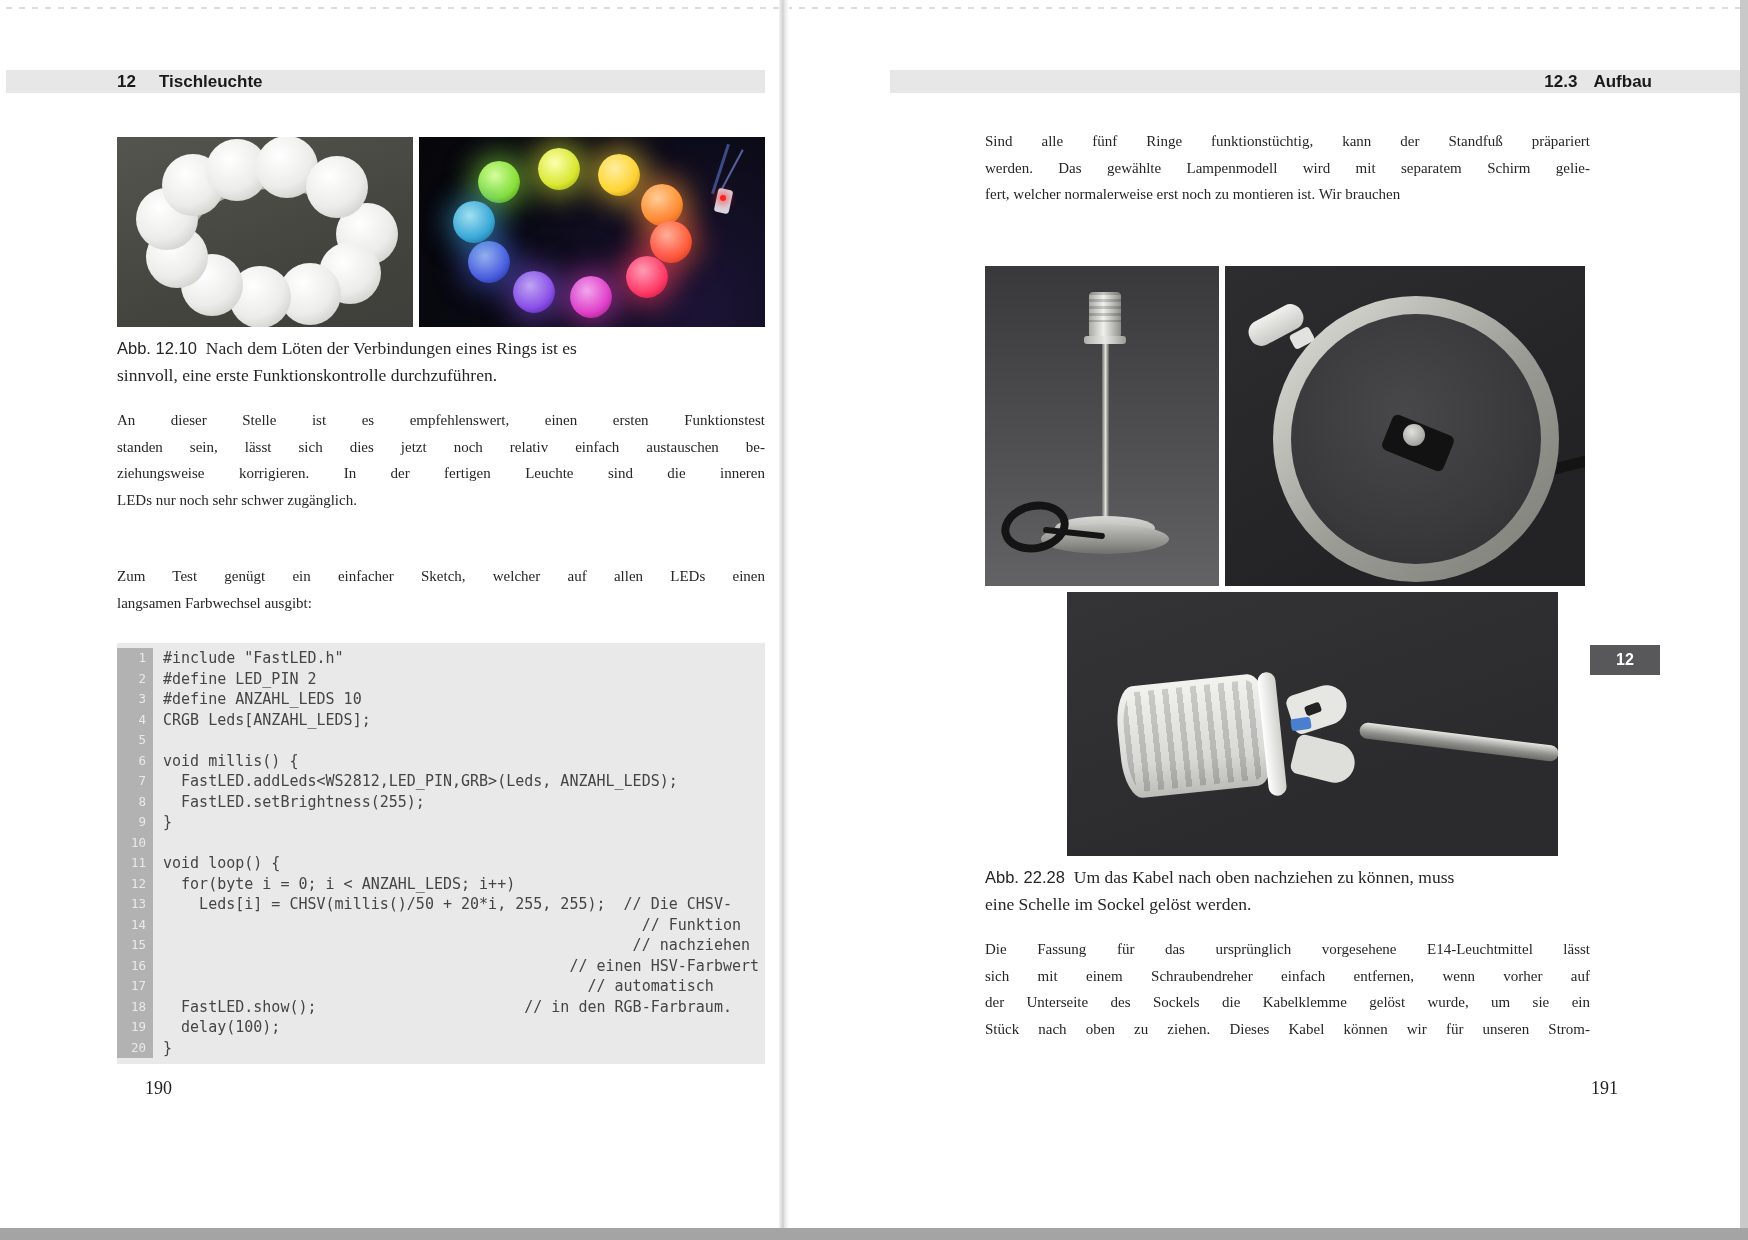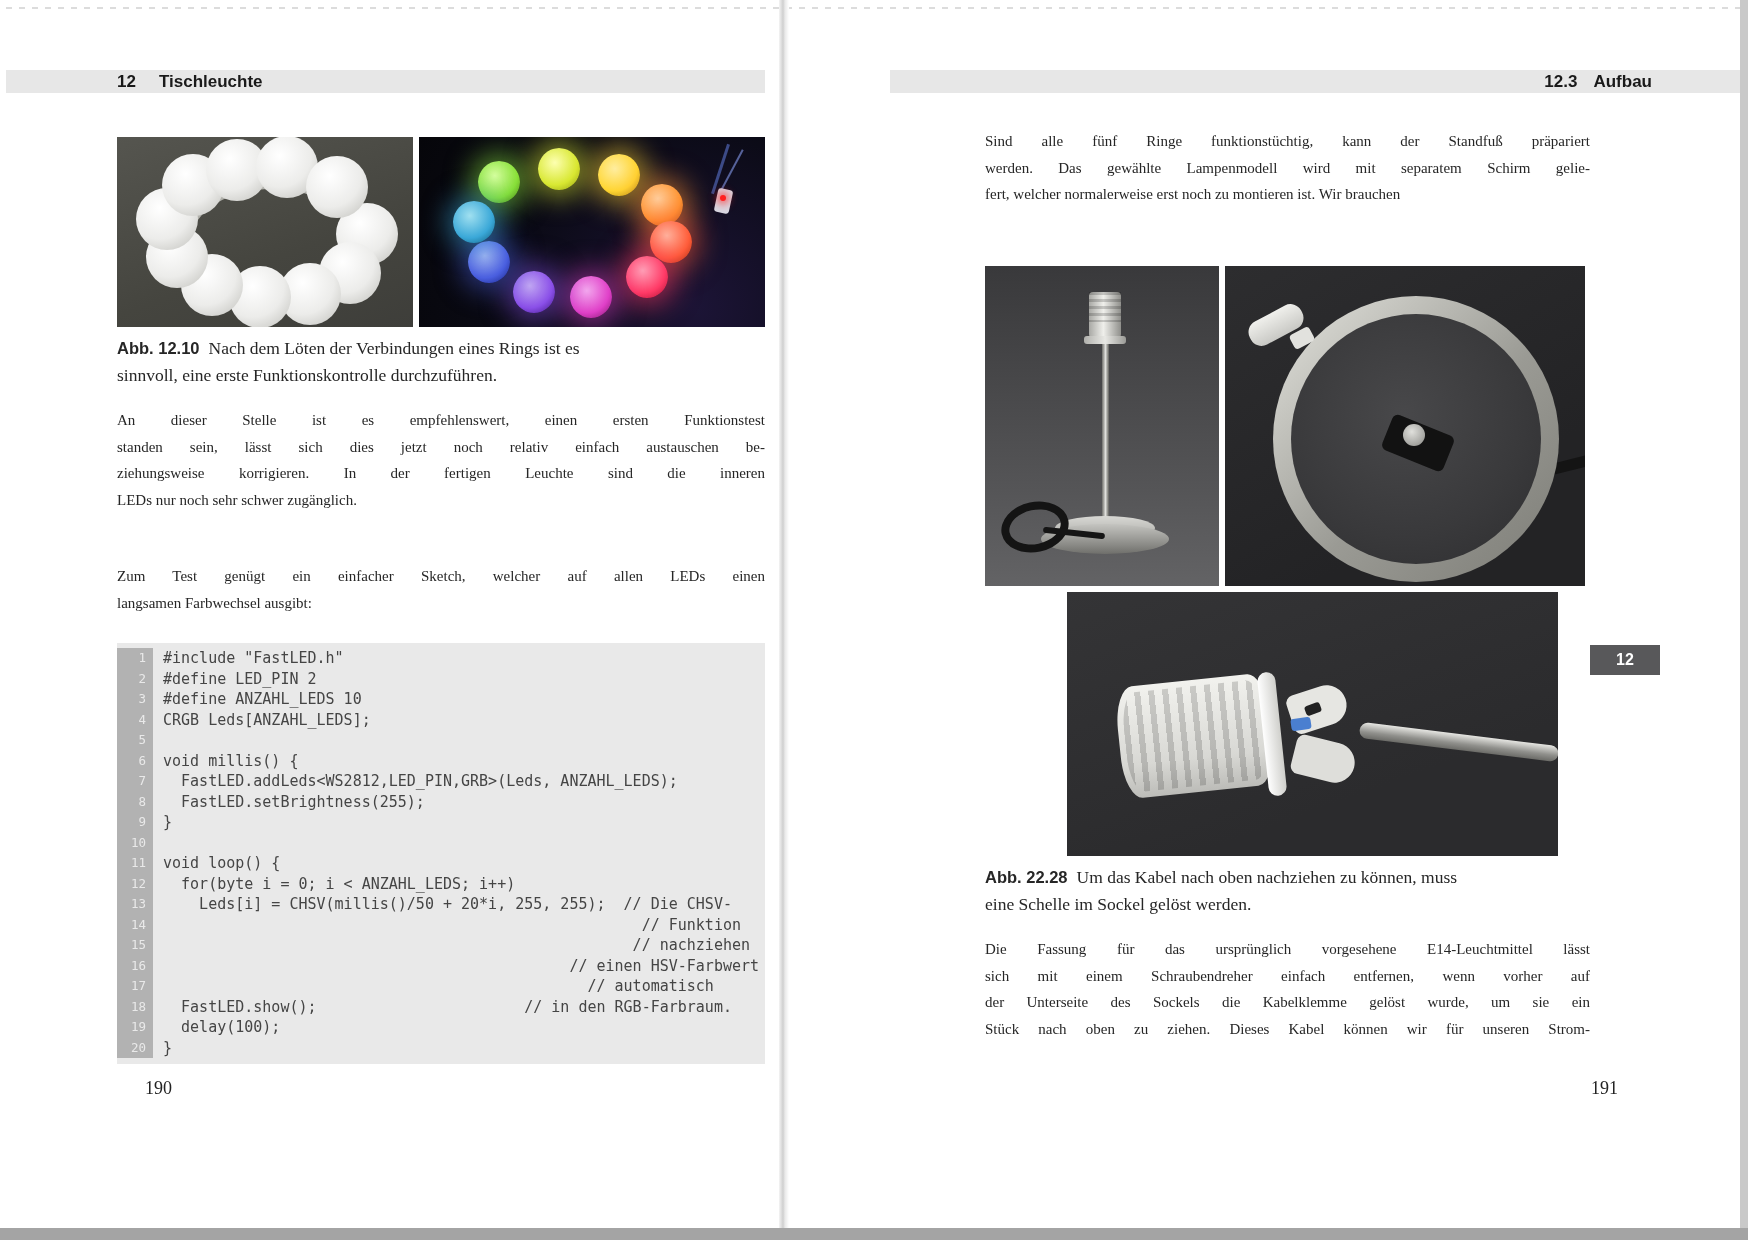--- a/index.html
+++ b/index.html
@@ -21,21 +21,21 @@
   .hbar-left .htitle{margin-left:23px;}
   .hbar-right{left:890px;width:858px;justify-content:flex-end;padding-right:96px;box-sizing:border-box;}
   .hbar-right .htitle{margin-left:16px;}
 
   
   .para{position:absolute;font-size:15px;}
   .para .ln{height:26.5px;line-height:26.5px;text-align:justify;text-align-last:justify;}
   .para .ln:last-child{text-align-last:left;}
   .para.cont .ln:last-child{text-align-last:justify;}
   .caption{position:absolute;font-size:17.5px;line-height:27px;}
-  .cap-label{font-family:"Liberation Sans", sans-serif;font-weight:bold;font-size:16.5px;}
+  .cap-label{font-family:"Liberation Sans", sans-serif;font-weight:normal;font-size:16.5px;}
   .cap-text{margin-left:9px;}
   .pagenum{position:absolute;font-size:18px;color:#222;margin-left:28px;}
 
   
   .code{position:absolute;left:117px;top:643px;width:648px;background:#e9e9e9;padding:5px 0 6px 0;}
   .crow{display:flex;height:20.5px;line-height:20.5px;}
   .cnum{flex:0 0 36px;background:#b2b2b2;color:#e9e9e9;text-align:right;padding-right:7px;
     box-sizing:border-box;font-family:"DejaVu Sans Mono", monospace;font-size:12.5px;}
   .ccode{padding-left:10px;white-space:pre;font-family:"DejaVu Sans Mono", monospace;
     font-size:15px;color:#454545;}

